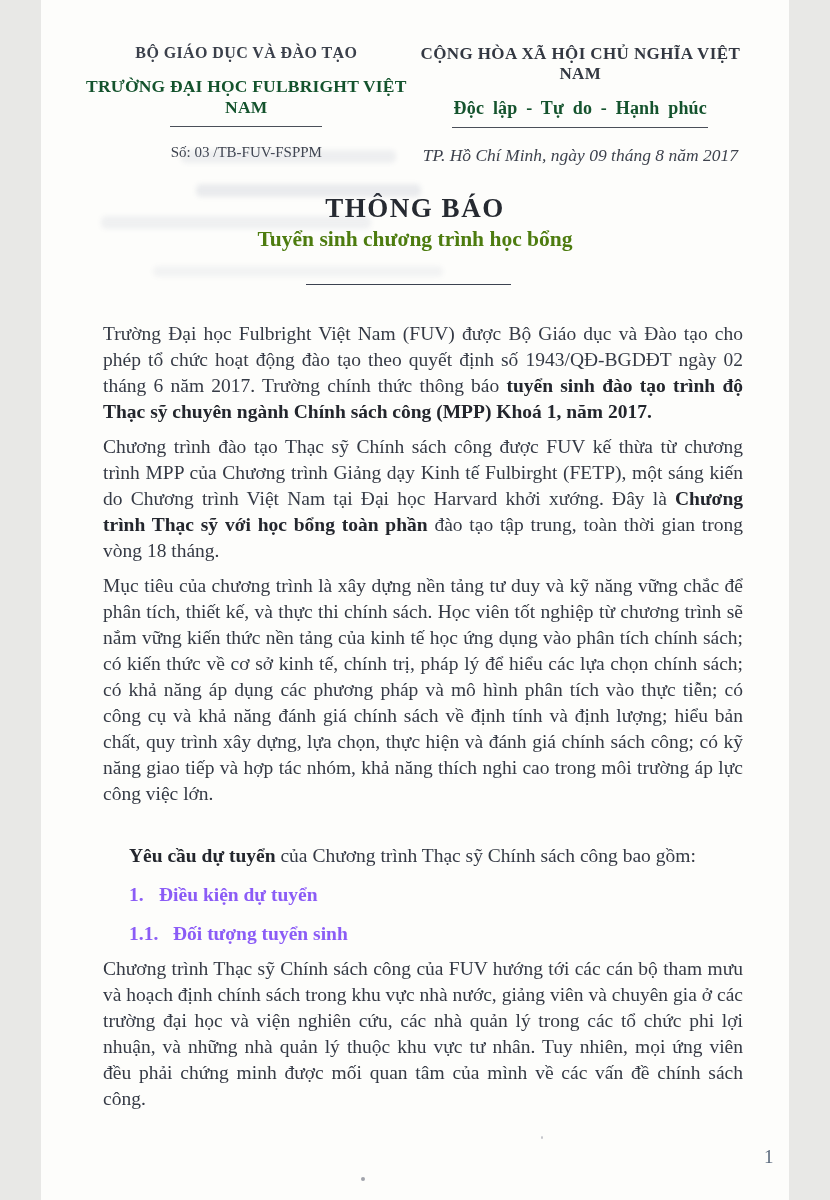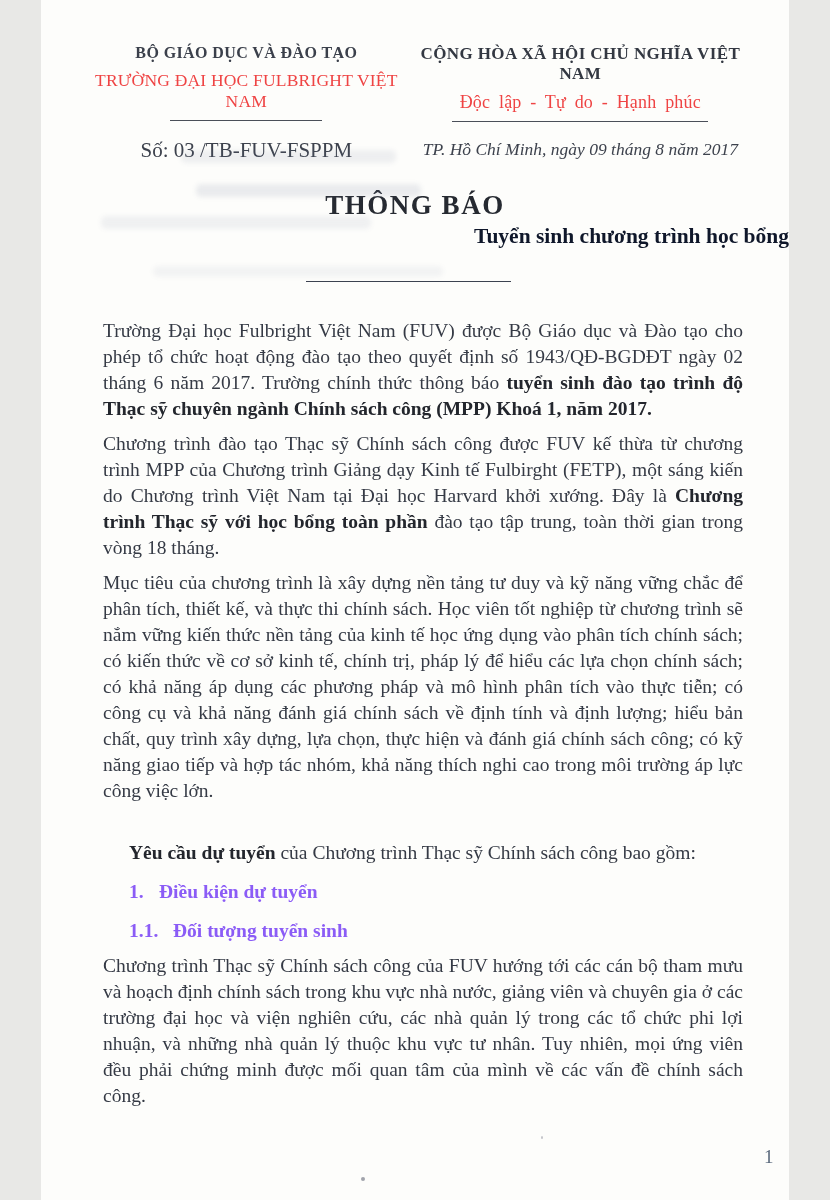--- a/index.html
+++ b/index.html
@@ -33,43 +33,43 @@
     text-align: center;
   }
   .h-line1 {
     font-size: 16px;
     font-weight: bold;
     letter-spacing: 0.4px;
     color: #3b404b;
   }
   .h-line2 {
     font-size: 17.5px;
-    font-weight: normal;
+    font-weight: bold;
     letter-spacing: 0.2px;
-    margin-top: 8px;
-    color: #ef4444;
+    margin-top: 14px;
+    color: #14532d;
   }
   .h-right .h-line1 {
     font-size: 17px;
     color: #333842;
   }
   .h-right .h-line2 {
     font-size: 18px;
     word-spacing: 4px;
   }
   .h-rule {
     height: 0;
     border-top: 1.6px solid #4a4f59;
     margin: 8px auto 0 auto;
   }
   .h-rule.left-rule  { width: 152px; }
   .h-rule.right-rule { width: 256px; }
   .ref-number {
     margin-top: 17px;
-    font-size: 21px;
+    font-size: 15px;
     color: #3d424d;
   }
   .dateline {
     margin-top: 17px;
     font-size: 17.5px;
     font-style: italic;
     color: #3d424d;
   }
   
   .title-block {
@@ -81,22 +81,21 @@
     font-size: 27px;
     font-weight: bold;
     letter-spacing: 1.5px;
     color: #262a31;
   }
   .title-sub {
     margin: 2px 0 0 0;
     font-size: 21.5px;
     font-weight: bold;
     line-height: 1.26;
-    color: #0f172a;
-    text-align: right;
+    color: #4d7c0f;
   }
   .title-rule {
     width: 205px;
     height: 0;
     border-top: 1.7px solid #3c4250;
     margin: 31px auto 0 auto;
     position: relative;
     left: -7px;
   }
   

